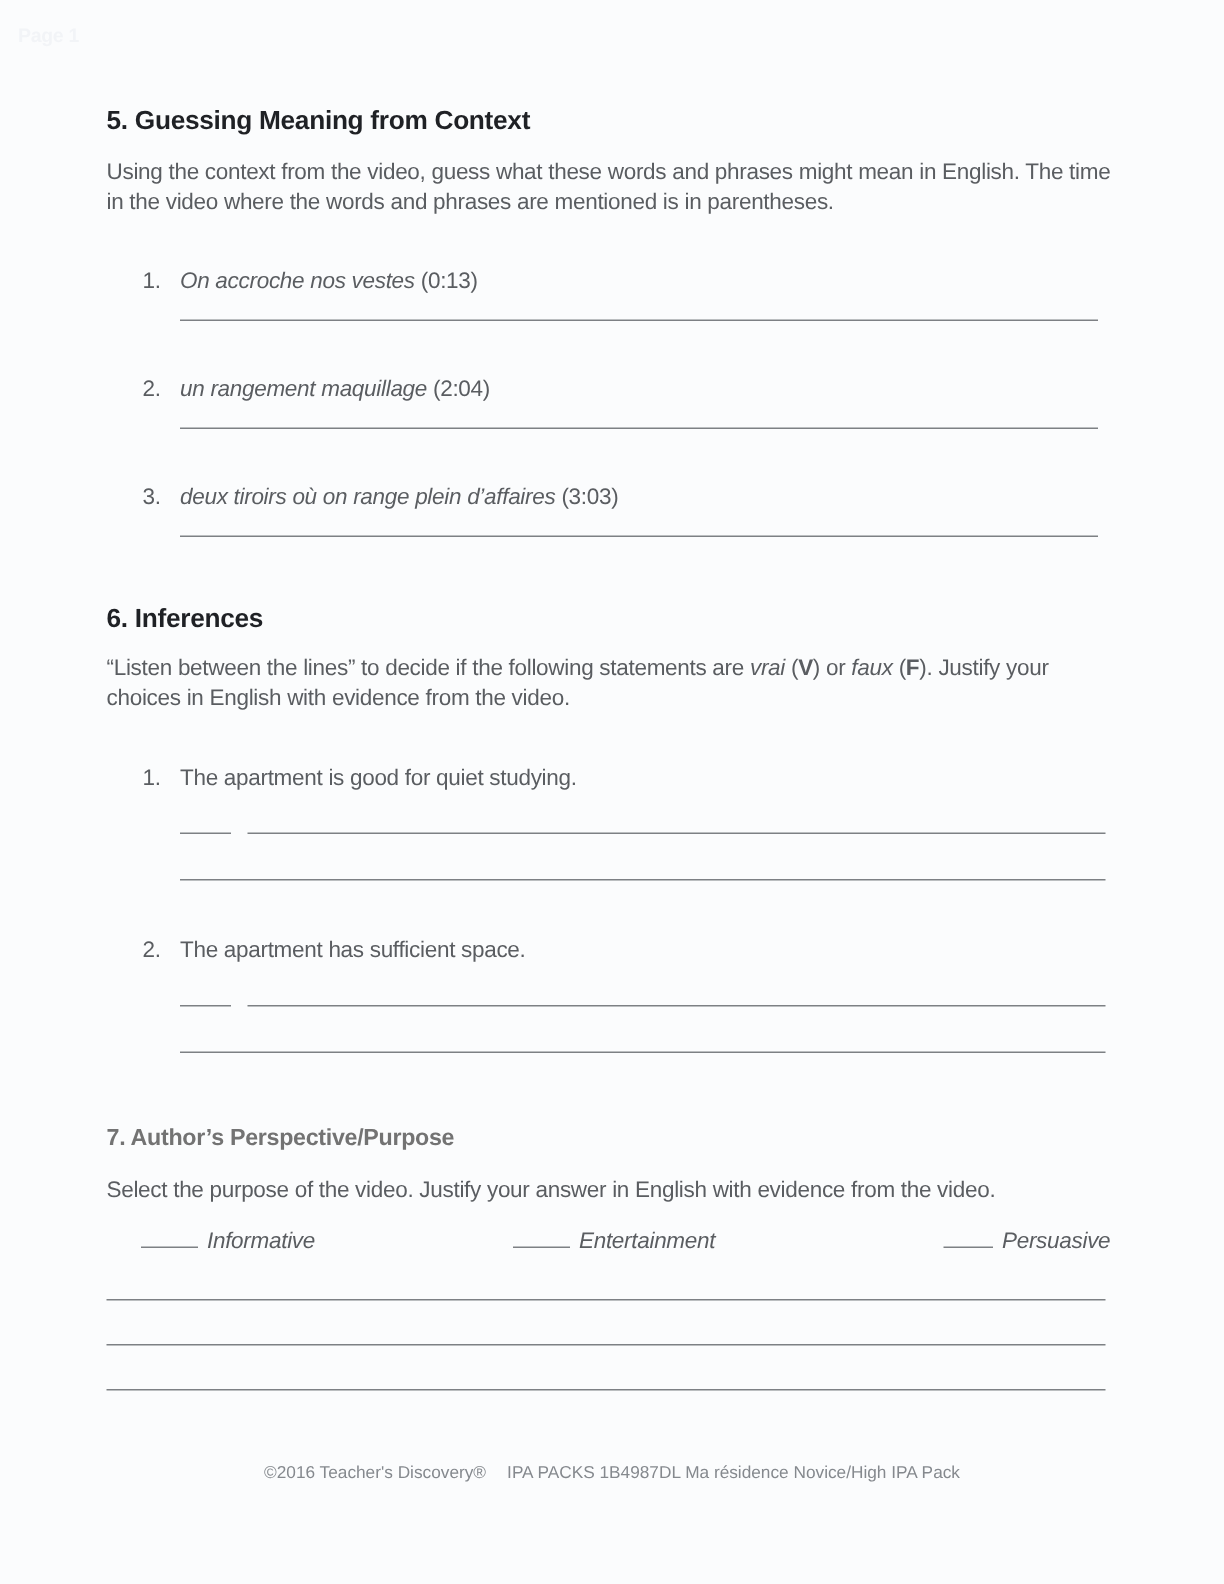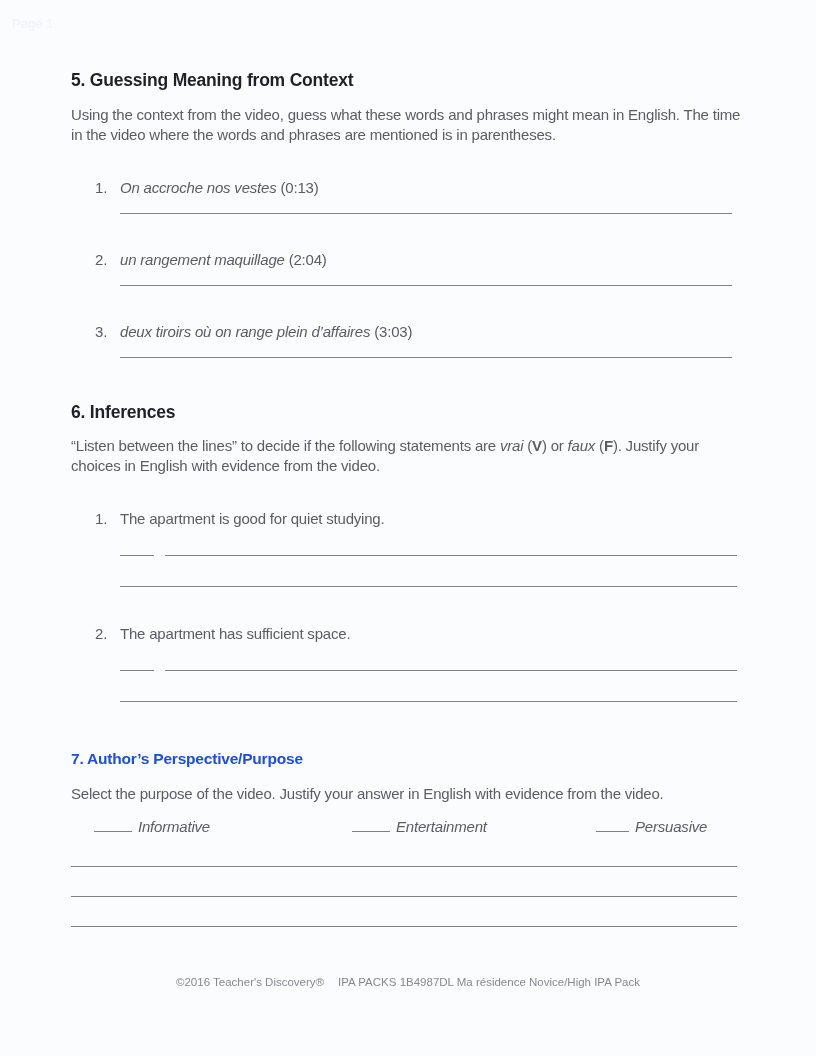--- a/index.html
+++ b/index.html
@@ -32,27 +32,27 @@
   .vf-row{display:flex;margin-left:25px;margin-top:25px;height:2px;}
   .vf-blank{width:34px;border-bottom:1.5px solid #7d8084;}
   .vf-gap{width:11px;}
   .vf-long{flex:1;border-bottom:1.5px solid #7d8084;}
   .full-line{height:0;border-bottom:1.5px solid #7d8084;margin-left:25px;margin-top:30px;}
   .s6-item1{margin-top:33px;}
   .s6-item2{margin-top:37px;}
   .h6{margin-top:44px;}
   .p6{margin-top:14px;}
   .bold{font-weight:700;}
-  .h7{margin-top:48px;font-size:15.5px;line-height:18px;font-weight:700;color:#1d4ed8;}
+  .h7{margin-top:48px;font-size:15.5px;line-height:18px;font-weight:700;color:#737373;}
   .p7{margin-top:16px;font-size:15px;line-height:20px;}
   .options-row{position:relative;height:20px;margin-top:12px;font-size:15px;line-height:20px;}
   .option{position:absolute;top:0;white-space:nowrap;font-style:italic;}
   .opt-1{left:23px;}
-  .opt-2{left:281px;}
-  .opt-3{left:525px;}
+  .opt-2{left:271px;}
+  .opt-3{left:558px;}
   .opt-blank{display:inline-block;width:38px;height:15px;border-bottom:1.5px solid #7d8084;margin-right:6px;}
   .opt-3 .opt-blank{width:33px;}
   .free-line{height:0;border-bottom:1.5px solid #7d8084;}
   .fl-1{margin-top:30px;}
   .fl-2{margin-top:29px;}
   .fl-3{margin-top:29px;}
   .footer{
     position:absolute;left:0;top:976px;width:816px;text-align:center;
     font-size:11.5px;color:#85898e;letter-spacing:0;
   }

